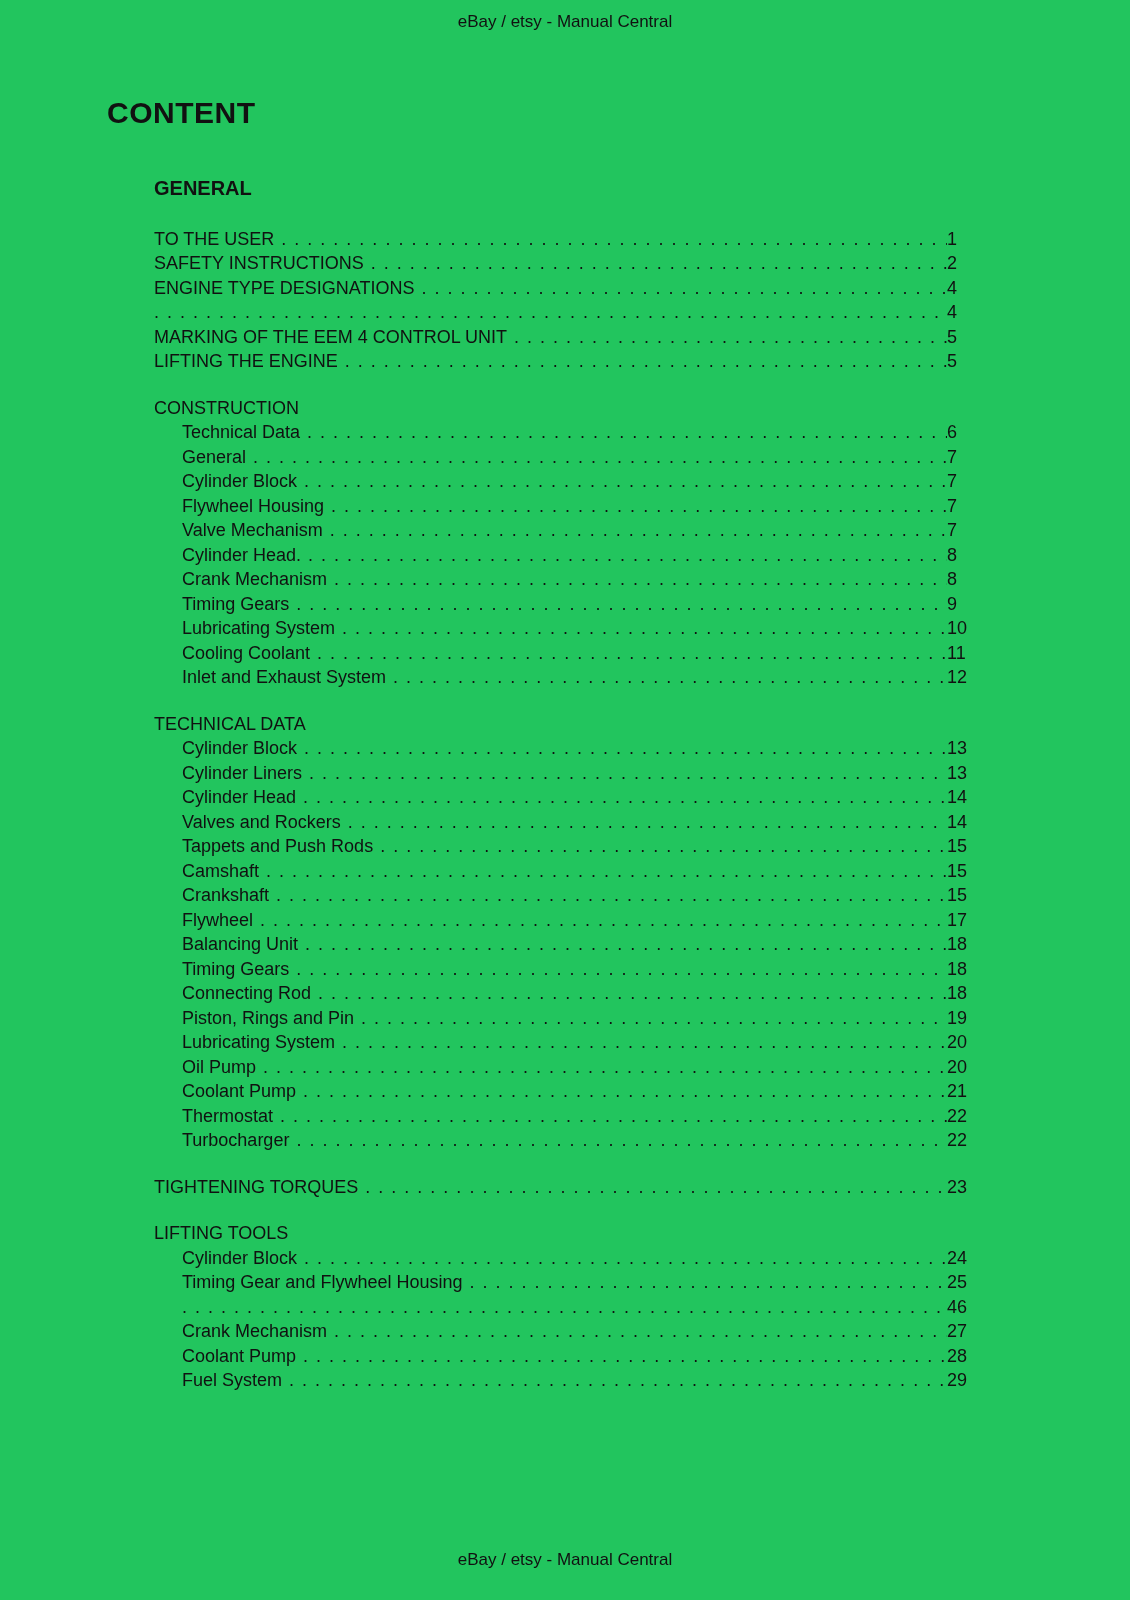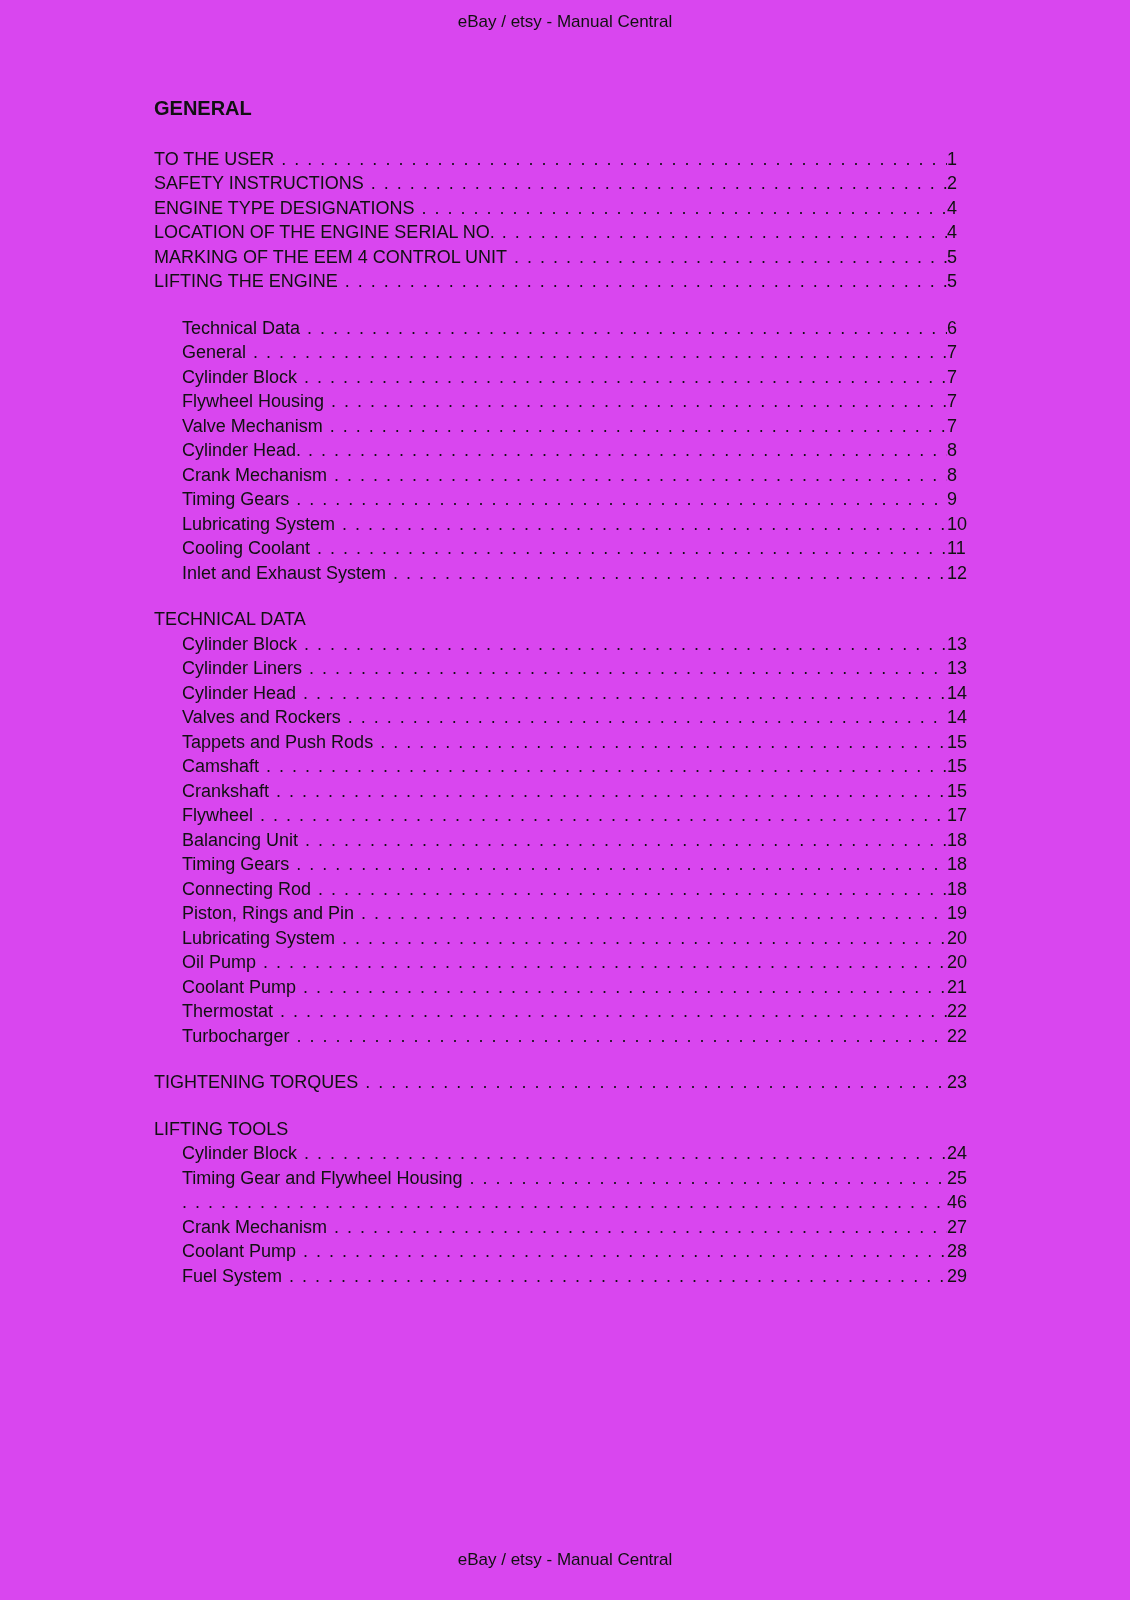--- a/index.html
+++ b/index.html
@@ -5,21 +5,21 @@
   html, body {
     margin: 0;
     padding: 0;
     background: #e8e8e8;
   }
   .page {
     position: relative;
     width: 1130px;
     height: 1600px;
     margin: 0 auto;
-    background: #d946ef;
+    background: #22c55e;
     color: #1a1a1a;
     font-family: "Liberation Sans", sans-serif;
     overflow: hidden;
   }
   .running-head {
     position: absolute;
     left: 0;
     width: 100%;
     text-align: center;
     font-size: 17px;
@@ -81,56 +81,57 @@
   }
 </style>
 </head>
 <body>
 
 <div class="page">
 
   <div class="running-head top">eBay / etsy - Manual Central</div>
 
   <div class="content">
+    <h1 class="doc-title">CONTENT</h1>
 
     <div id="toc">
         <div class="toc-section">
           <div class="toc-heading bold">GENERAL</div>
           <div class="toc-row">
             <span class="toc-label">TO THE USER</span>
             <span class="toc-dots">. . . . . . . . . . . . . . . . . . . . . . . . . . . . . . . . . . . . . . . . . . . . . . . . . . . . . . . . . . . . . . . . . . . . . . . . . . . . . . . . . . . . . . . . . . . . . . . . . . . . . . . . . . . . . . . . . . . . . . . . . . . . . . . . . . . . . . . . . . . . . . . . . . . . . . . . . . . . . . . . </span>
             <span class="toc-page">1</span>
           </div>
           <div class="toc-row">
             <span class="toc-label">SAFETY INSTRUCTIONS</span>
             <span class="toc-dots">. . . . . . . . . . . . . . . . . . . . . . . . . . . . . . . . . . . . . . . . . . . . . . . . . . . . . . . . . . . . . . . . . . . . . . . . . . . . . . . . . . . . . . . . . . . . . . . . . . . . . . . . . . . . . . . . . . . . . . . . . . . . . . . . . . . . . . . . . . . . . . . . . . . . . . . . . . . . . . . . </span>
             <span class="toc-page">2</span>
           </div>
           <div class="toc-row">
             <span class="toc-label">ENGINE TYPE DESIGNATIONS</span>
             <span class="toc-dots">. . . . . . . . . . . . . . . . . . . . . . . . . . . . . . . . . . . . . . . . . . . . . . . . . . . . . . . . . . . . . . . . . . . . . . . . . . . . . . . . . . . . . . . . . . . . . . . . . . . . . . . . . . . . . . . . . . . . . . . . . . . . . . . . . . . . . . . . . . . . . . . . . . . . . . . . . . . . . . . . </span>
             <span class="toc-page">4</span>
           </div>
           <div class="toc-row">
-            <span class="toc-label">LOCATION OF THE ENGINE SERIAL NO.</span>
             <span class="toc-dots">. . . . . . . . . . . . . . . . . . . . . . . . . . . . . . . . . . . . . . . . . . . . . . . . . . . . . . . . . . . . . . . . . . . . . . . . . . . . . . . . . . . . . . . . . . . . . . . . . . . . . . . . . . . . . . . . . . . . . . . . . . . . . . . . . . . . . . . . . . . . . . . . . . . . . . . . . . . . . . . . </span>
             <span class="toc-page">4</span>
           </div>
           <div class="toc-row">
             <span class="toc-label">MARKING OF THE EEM 4 CONTROL UNIT</span>
             <span class="toc-dots">. . . . . . . . . . . . . . . . . . . . . . . . . . . . . . . . . . . . . . . . . . . . . . . . . . . . . . . . . . . . . . . . . . . . . . . . . . . . . . . . . . . . . . . . . . . . . . . . . . . . . . . . . . . . . . . . . . . . . . . . . . . . . . . . . . . . . . . . . . . . . . . . . . . . . . . . . . . . . . . . </span>
             <span class="toc-page">5</span>
           </div>
           <div class="toc-row">
             <span class="toc-label">LIFTING THE ENGINE</span>
             <span class="toc-dots">. . . . . . . . . . . . . . . . . . . . . . . . . . . . . . . . . . . . . . . . . . . . . . . . . . . . . . . . . . . . . . . . . . . . . . . . . . . . . . . . . . . . . . . . . . . . . . . . . . . . . . . . . . . . . . . . . . . . . . . . . . . . . . . . . . . . . . . . . . . . . . . . . . . . . . . . . . . . . . . . </span>
             <span class="toc-page">5</span>
           </div>
         </div>
         <div class="toc-section">
+          <div class="toc-heading">CONSTRUCTION</div>
           <div class="toc-row indent">
             <span class="toc-label">Technical Data</span>
             <span class="toc-dots">. . . . . . . . . . . . . . . . . . . . . . . . . . . . . . . . . . . . . . . . . . . . . . . . . . . . . . . . . . . . . . . . . . . . . . . . . . . . . . . . . . . . . . . . . . . . . . . . . . . . . . . . . . . . . . . . . . . . . . . . . . . . . . . . . . . . . . . . . . . . . . . . . . . . . . . . . . . . . . . . </span>
             <span class="toc-page">6</span>
           </div>
           <div class="toc-row indent">
             <span class="toc-label">General</span>
             <span class="toc-dots">. . . . . . . . . . . . . . . . . . . . . . . . . . . . . . . . . . . . . . . . . . . . . . . . . . . . . . . . . . . . . . . . . . . . . . . . . . . . . . . . . . . . . . . . . . . . . . . . . . . . . . . . . . . . . . . . . . . . . . . . . . . . . . . . . . . . . . . . . . . . . . . . . . . . . . . . . . . . . . . . </span>
             <span class="toc-page">7</span>
           </div>

